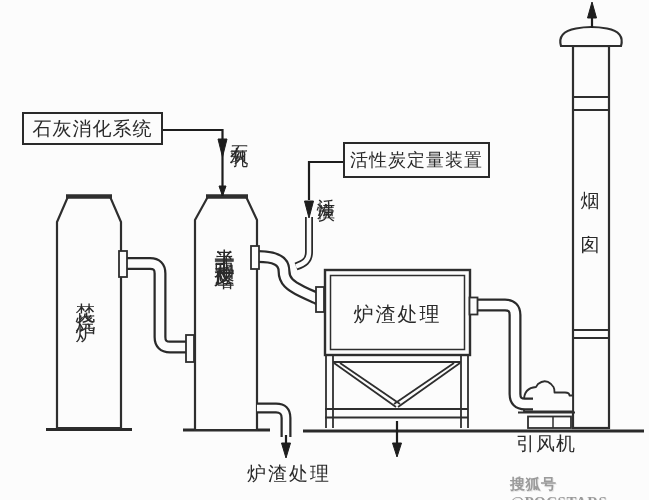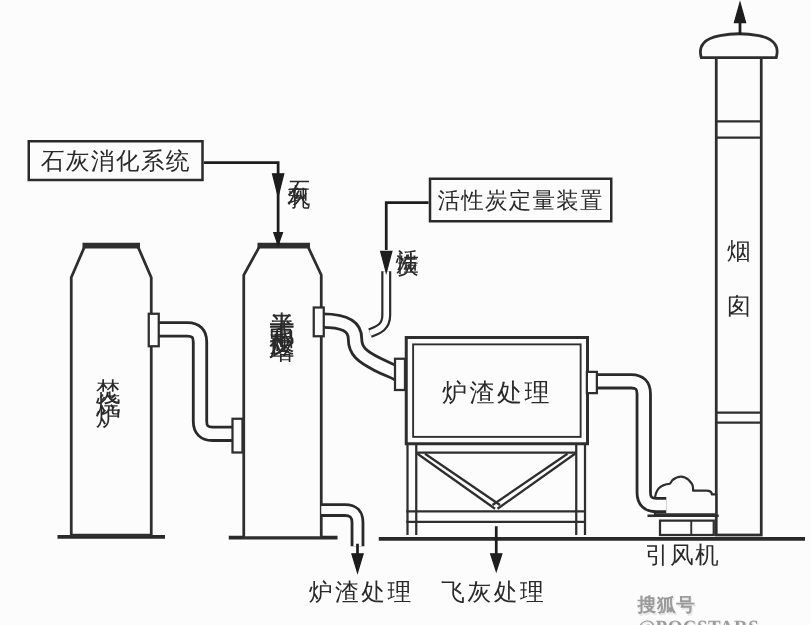--- a/index.html
+++ b/index.html
@@ -156,17 +156,16 @@
   <div class="lbl v-lbl" style="left:215px;top:233px;font-size:20px;letter-spacing:3px;">半干式中和反应塔</div>
 
   <div class="lbl" style="left:325px;top:301px;width:145px;text-align:center;font-size:20px;letter-spacing:2px;">炉渣处理</div>
 
   <div class="lbl v-lbl" style="left:581px;top:176px;font-size:19px;letter-spacing:44px;">烟囱</div>
 
   <div class="lbl" style="left:514px;top:431px;width:62px;text-align:right;font-size:19px;letter-spacing:1px;">引风机</div>
 
   <div class="lbl" style="left:247px;top:461px;font-size:19px;letter-spacing:2px;text-align:center;">炉渣处理</div>
 
-  <div class="lbl" style="left:353px;top:461px;font-size:19px;letter-spacing:2px;">飞灰处理</div>
 
   <div class="watermark" style="left:510px;top:475px;font-size:15px;letter-spacing:0.5px;">搜狐号@POCSTARS</div>
 
 </div>
 
 </body></html>

